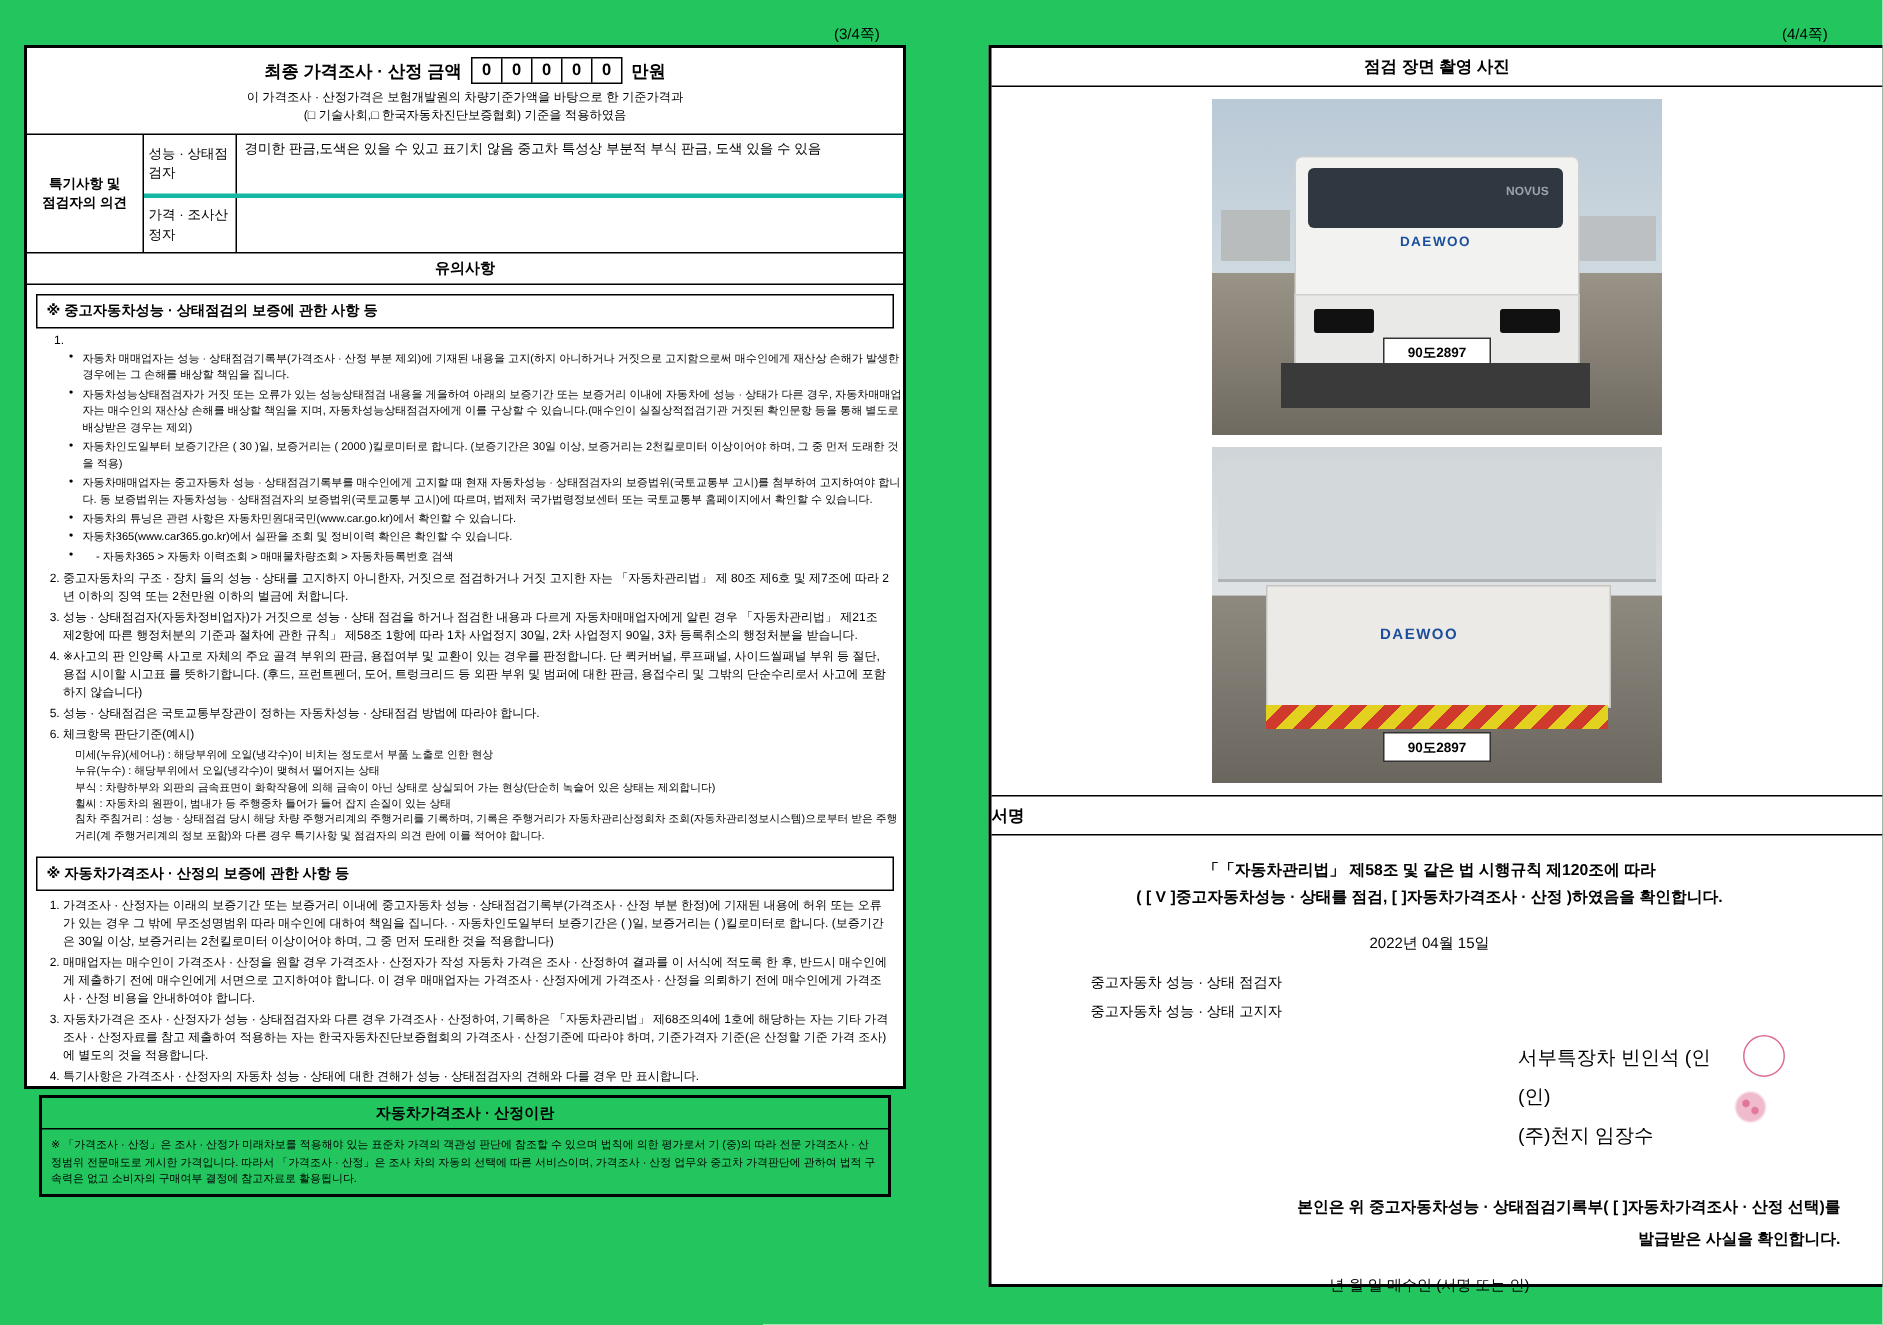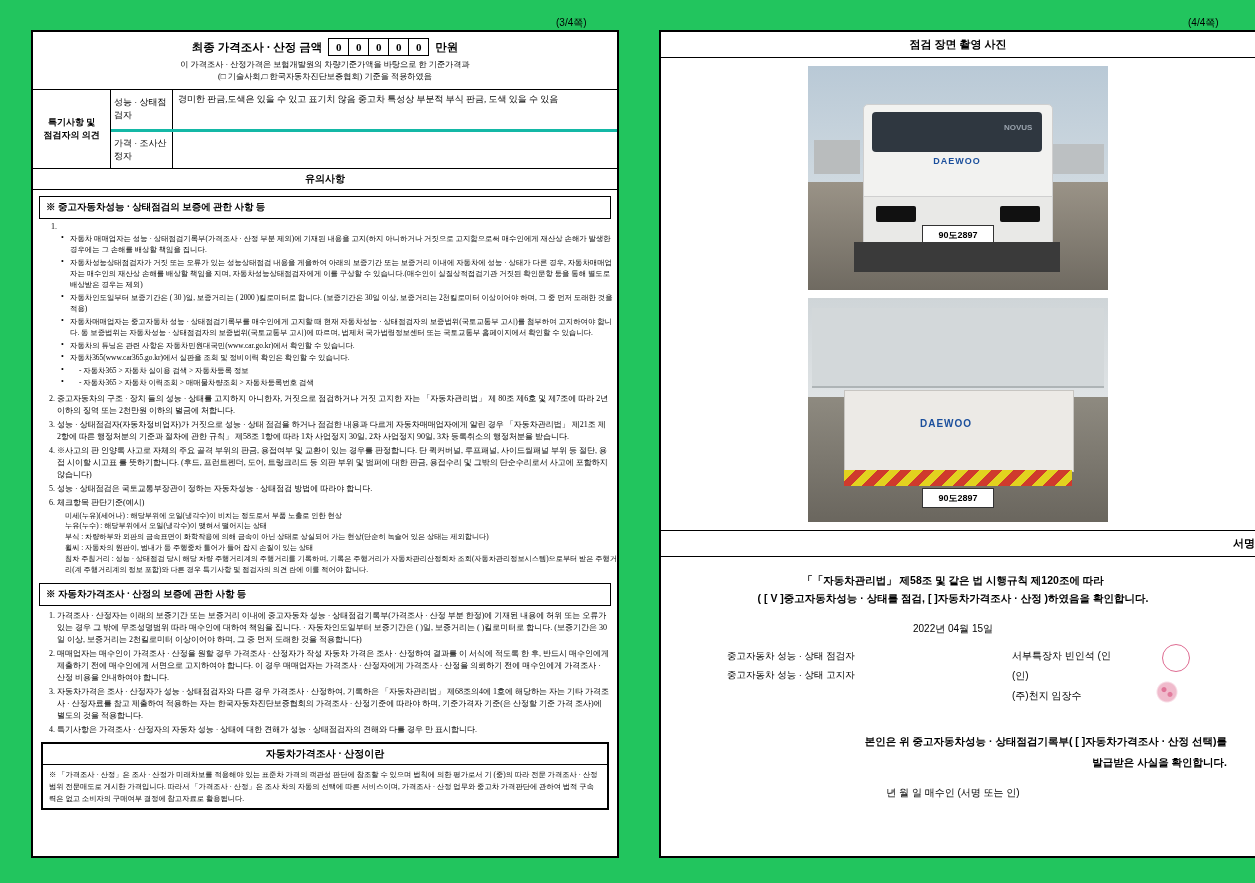--- a/index.html
+++ b/index.html
@@ -3,21 +3,21 @@
 <meta charset="utf-8">
 <style>
   html,body{margin:0;padding:0;background:#fff;}
   body{width:1255px;height:883px;font-family:"Liberation Sans","DejaVu Sans",sans-serif;color:#000;}
   .page{position:relative;width:1255px;height:883px;background:#22c55e;}
 
   .sheet{position:absolute;background:#fff;}
   .pg-no{position:absolute;font-size:10px;color:#000;}
 
   
-  #left{left:31px;top:30px;width:588px;height:828px;border:2px solid #000;box-sizing:border-box;font-family:Liberation Serif, serif;}
+  #left{left:16px;top:30px;width:588px;height:696px;border:2px solid #000;box-sizing:border-box;}
   #right{left:659px;top:30px;width:598px;height:828px;border:2px solid #000;box-sizing:border-box;}
 
   .row{display:flex;border-bottom:3px solid #14b8a6;box-sizing:border-box;}
   .cellL{width:78px;flex:0 0 78px;border-right:1px solid #000;display:flex;align-items:center;justify-content:center;text-align:center;font-size:9px;font-weight:bold;box-sizing:border-box;padding:2px;}
   .cellM{width:62px;flex:0 0 62px;border-right:1px solid #000;display:flex;align-items:center;justify-content:flex-start;font-size:9px;box-sizing:border-box;padding:2px 3px;}
   .cellR{flex:1 1 auto;font-size:9px;box-sizing:border-box;padding:3px 5px;line-height:1.45;}
 
   .topblock{border-bottom:1px solid #000;padding:4px 6px 5px 6px;box-sizing:border-box;}
   .topline1{display:flex;align-items:center;justify-content:center;gap:6px;font-size:11.5px;font-weight:bold;margin:2px 0 3px 0;}
   .amount-box{border:1px solid #000;display:inline-flex;align-items:center;height:16px;}
@@ -37,27 +37,27 @@
   ul.plain{list-style:none;margin:1px 0;padding-left:14px;font-size:7.2px;line-height:1.5;}
 
   .bottom-box{margin:6px 8px 5px 8px;border:2px solid #000;}
   .bottom-title{text-align:center;font-weight:bold;font-size:10px;padding:3px 0;border-bottom:1px solid #000;}
   .bottom-body{font-size:7.3px;line-height:1.6;padding:4px 6px;}
 
   
   .r-title{text-align:center;font-size:11px;font-weight:bold;padding:5px 0;border-bottom:1px solid #000;}
   .photo-wrap{padding:8px 0;display:flex;justify-content:center;}
   .photo{width:300px;height:224px;position:relative;overflow:hidden;border:0px solid #999;}
-  .sign-title{text-align:right;font-size:11px;font-weight:bold;padding:5px 0;border-top:1px solid #000;border-bottom:1px solid #000;}
+  .sign-title{text-align:left;font-size:11px;font-weight:bold;padding:5px 0;border-top:1px solid #000;border-bottom:1px solid #000;}
   .sign-body{padding:14px 28px 10px 18px;font-size:10px;}
   .sign-stmt{text-align:center;font-weight:bold;font-size:10.5px;line-height:1.75;}
   .sign-date{text-align:center;font-size:10px;margin-top:14px;}
   .sign-cols{display:flex;margin-top:10px;}
   .sign-left{flex:1 1 auto;font-size:9.5px;line-height:2.0;padding-left:48px;}
-  .sign-right{width:215px;flex:0 0 215px;font-size:10px;line-height:2.0;position:relative;}
+  .sign-right{width:215px;flex:0 0 215px;font-size:13px;line-height:2.0;position:relative;margin-top:46px;}
   .stamp{position:absolute;width:26px;height:26px;border:1.5px solid #d33b6d;border-radius:50%;opacity:.75;}
   .stamp2{position:absolute;width:30px;height:24px;border-radius:50%;background:
      radial-gradient(circle at 40% 40%, rgba(211,59,109,.55) 0 2px, transparent 3px),
      radial-gradient(circle at 60% 60%, rgba(211,59,109,.5) 0 2px, transparent 3px),
      radial-gradient(circle at 50% 50%, rgba(211,59,109,.35) 0 9px, transparent 11px);}
   .confirm{margin-top:26px;text-align:right;font-size:10.5px;font-weight:bold;line-height:1.8;}
   .confirm2{margin-top:14px;text-align:center;font-size:10px;}
 
   
   .sky{position:absolute;left:0;top:0;right:0;height:52%;background:linear-gradient(#b9c9d6,#cfd9e0);}
@@ -110,21 +110,20 @@
     <div class="warn-head">※ 중고자동차성능 · 상태점검의 보증에 관한 사항 등</div>
 
     <div style="padding:3px 10px 0 18px;font-size:8px;">1.</div>
     <ul class="dash" style="padding-left:28px;">
       <li>자동차 매매업자는 성능 · 상태점검기록부(가격조사 · 산정 부분 제외)에 기재된 내용을 고지(하지 아니하거나 거짓으로 고지함으로써 매수인에게 재산상 손해가 발생한 경우에는 그 손해를 배상할 책임을 집니다.</li>
       <li>자동차성능상태점검자가 거짓 또는 오류가 있는 성능상태점검 내용을 게을하여 아래의 보증기간 또는 보증거리 이내에 자동차에 성능 · 상태가 다른 경우, 자동차매매업자는 매수인의 재산상 손해를 배상할 책임을 지며, 자동차성능상태점검자에게 이를 구상할 수 있습니다.(매수인이 실질상적접검기관 거짓된 확인문항 등을 통해 별도로 배상받은 경우는 제외)</li>
       <li>자동차인도일부터 보증기간은 ( 30 )일, 보증거리는 ( 2000 )킬로미터로 합니다. (보증기간은 30일 이상, 보증거리는 2천킬로미터 이상이어야 하며, 그 중 먼저 도래한 것을 적용)</li>
       <li>자동차매매업자는 중고자동차 성능 · 상태점검기록부를 매수인에게 고지할 때 현재 자동차성능 · 상태점검자의 보증법위(국토교통부 고시)를 첨부하여 고지하여야 합니다. 동 보증법위는 자동차성능 · 상태점검자의 보증법위(국토교통부 고시)에 따르며, 법제처 국가법령정보센터 또는 국토교통부 홈페이지에서 확인할 수 있습니다.</li>
       <li>자동차의 튜닝은 관련 사항은 자동차민원대국민(www.car.go.kr)에서 확인할 수 있습니다.</li>
       <li>자동차365(www.car365.go.kr)에서 실판을 조회 및 정비이력 확인은 확인할 수 있습니다.</li>
-      <li style="list-style:none;padding-left:18px;">- 자동차365 &gt; 자동차 실이용 검색 &gt; 자동차등록 정보</li>
       <li style="list-style:none;padding-left:18px;">- 자동차365 &gt; 자동차 이력조회 &gt; 매매물차량조회 &gt; 자동차등록번호 검색</li>
     </ul>
 
     <ol class="lv1" start="2">
       <li>중고자동차의 구조 · 장치 들의 성능 · 상태를 고지하지 아니한자, 거짓으로 점검하거나 거짓 고지한 자는 「자동차관리법」 제 80조 제6호 및 제7조에 따라 2년 이하의 징역 또는 2천만원 이하의 벌금에 처합니다.</li>
       <li>성능 · 상태점검자(자동차정비업자)가 거짓으로 성능 · 상태 점검을 하거나 점검한 내용과 다르게 자동차매매업자에게 알린 경우 「자동차관리법」 제21조 제2항에 따른 행정처분의 기준과 절차에 관한 규칙」 제58조 1항에 따라 1차 사업정지 30일, 2차 사업정지 90일, 3차 등록취소의 행정처분을 받습니다.</li>
       <li>※사고의 판 인양록 사고로 자체의 주요 골격 부위의 판금, 용접여부 및 교환이 있는 경우를 판정합니다. 단 퀵커버널, 루프패널, 사이드씰패널 부위 등 절단, 용접 시이할 시고표 를 뜻하기합니다. (후드, 프런트펜더, 도어, 트렁크리드 등 외판 부위 및 범퍼에 대한 판금, 용접수리 및 그밖의 단순수리로서 사고에 포함하지 않습니다)</li>
       <li>성능 · 상태점검은 국토교통부장관이 정하는 자동차성능 · 상태점검 방법에 따라야 합니다.</li>
       <li>체크항목 판단기준(예시)</li>
     </ol>

